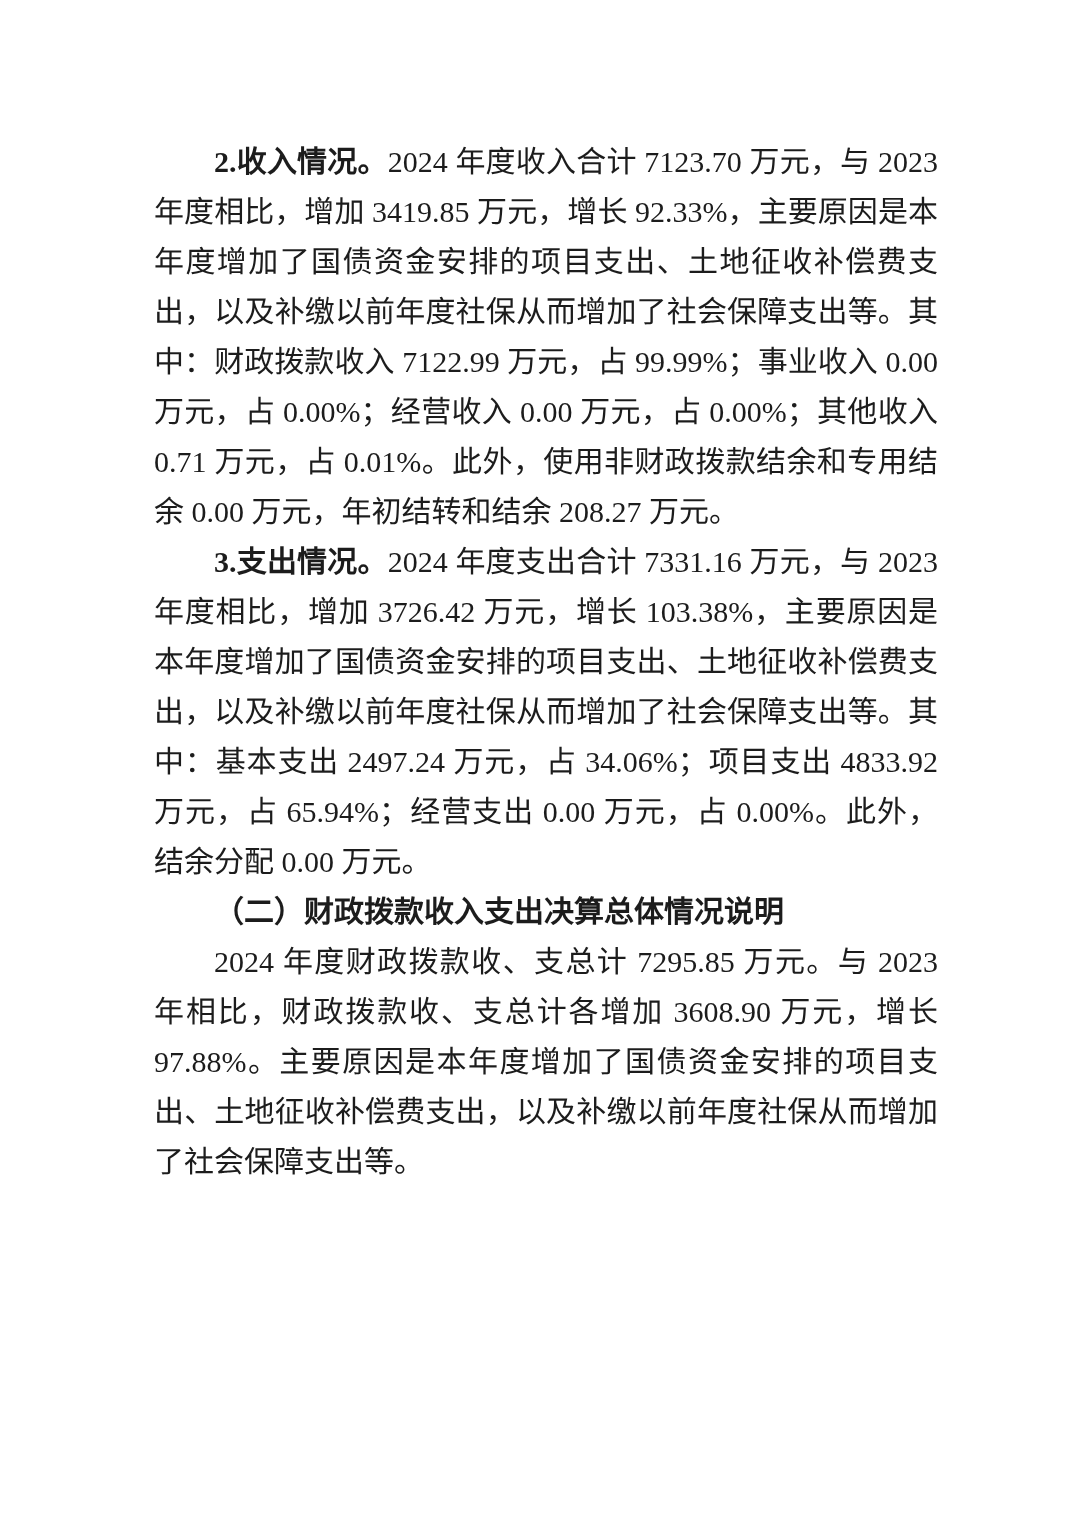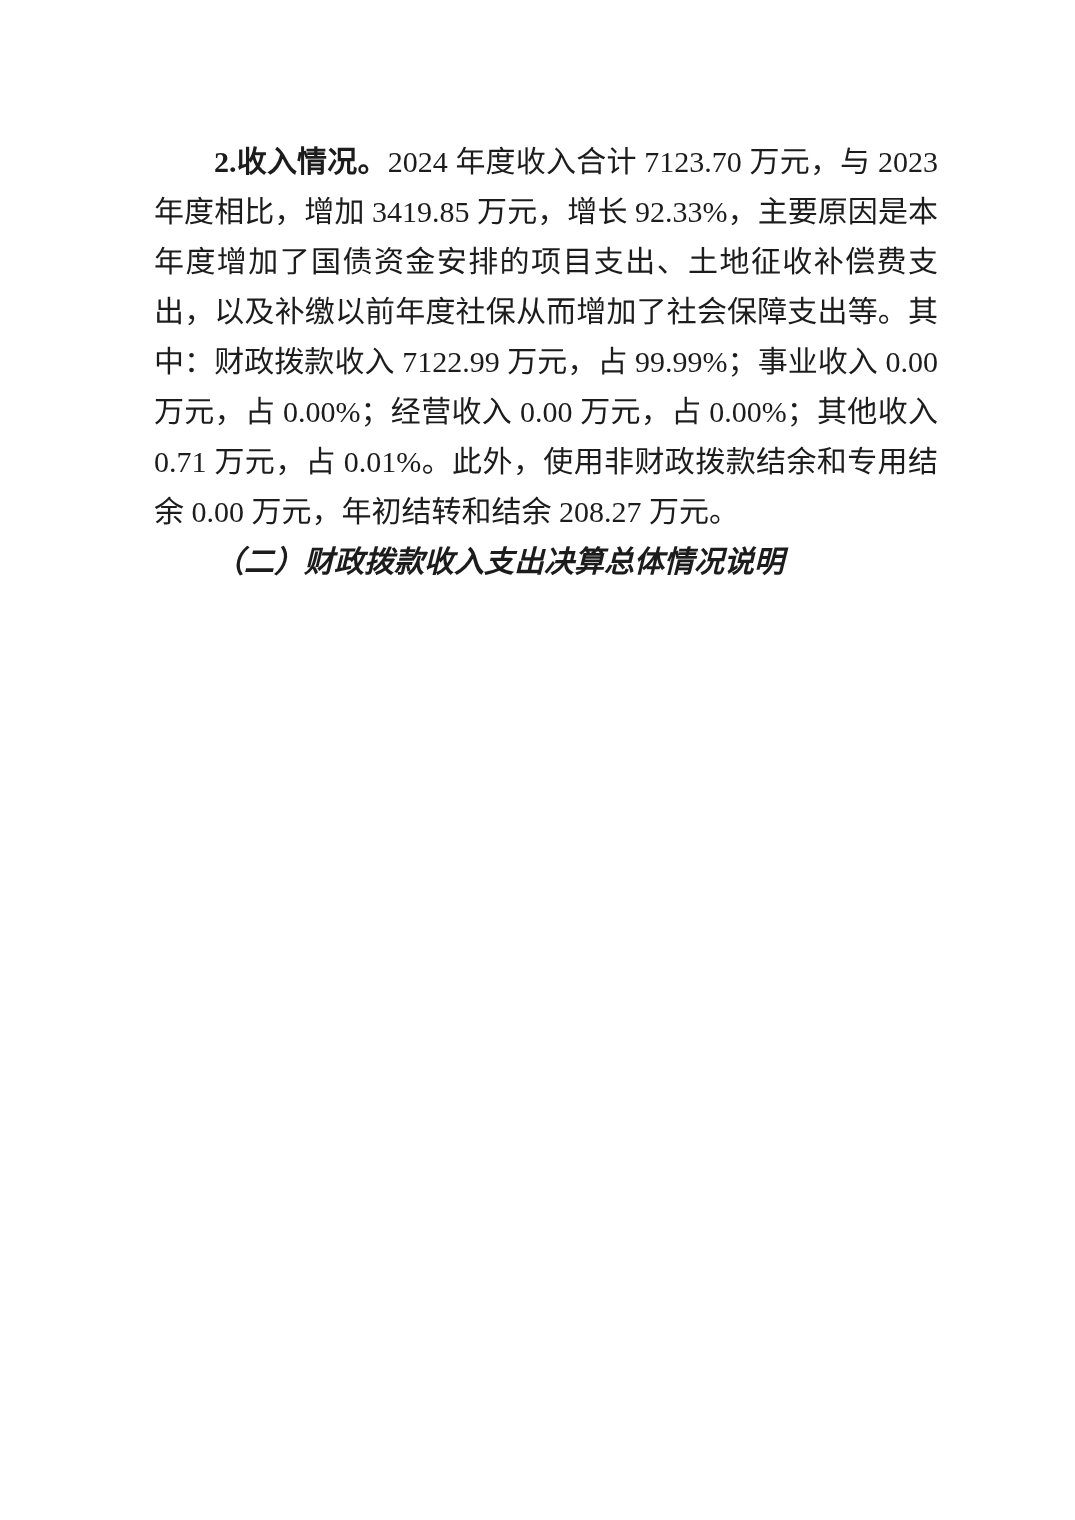--- a/index.html
+++ b/index.html
@@ -24,28 +24,29 @@
     color: #1c1c1c;
     text-align: justify;
     text-justify: inter-ideograph;
     text-indent: 2em;
   }
   .lead {
     font-weight: bold;
   }
   .section-heading {
     font-weight: bold;
-    font-style: italic;
   }
 </style>
 </head>
 <body>
 
 <div class="page">
 
   <p class="para"><span class="lead">2.收入情况。</span><span>2024 年度收入合计 7123.70 万元，与 2023 年度相比，增加 3419.85 万元，增长 92.33%，主要原因是本年度增加了国债资金安排的项目支出、土地征收补偿费支出，以及补缴以前年度社保从而增加了社会保障支出等。其中：财政拨款收入 7122.99 万元，占 99.99%；事业收入 0.00 万元，占 0.00%；经营收入 0.00 万元，占 0.00%；其他收入 0.71 万元，占 0.01%。此外，使用非财政拨款结余和专用结余 0.00 万元，年初结转和结余 208.27 万元。</span></p>
 
+  <p class="para"><span class="lead">3.支出情况。</span><span>2024 年度支出合计 7331.16 万元，与 2023 年度相比，增加 3726.42 万元，增长 103.38%，主要原因是本年度增加了国债资金安排的项目支出、土地征收补偿费支出，以及补缴以前年度社保从而增加了社会保障支出等。其中：基本支出 2497.24 万元，占 34.06%；项目支出 4833.92 万元，占 65.94%；经营支出 0.00 万元，占 0.00%。此外，结余分配 0.00 万元。</span></p>
 
 
   <p class="para section-heading">（二）财政拨款收入支出决算总体情况说明</p>
 
+  <p class="para">2024 年度财政拨款收、支总计 7295.85 万元。与 2023 年相比，财政拨款收、支总计各增加 3608.90 万元，增长 97.88%。主要原因是本年度增加了国债资金安排的项目支出、土地征收补偿费支出，以及补缴以前年度社保从而增加了社会保障支出等。</p>
 
 </div>
 
 </body></html>

